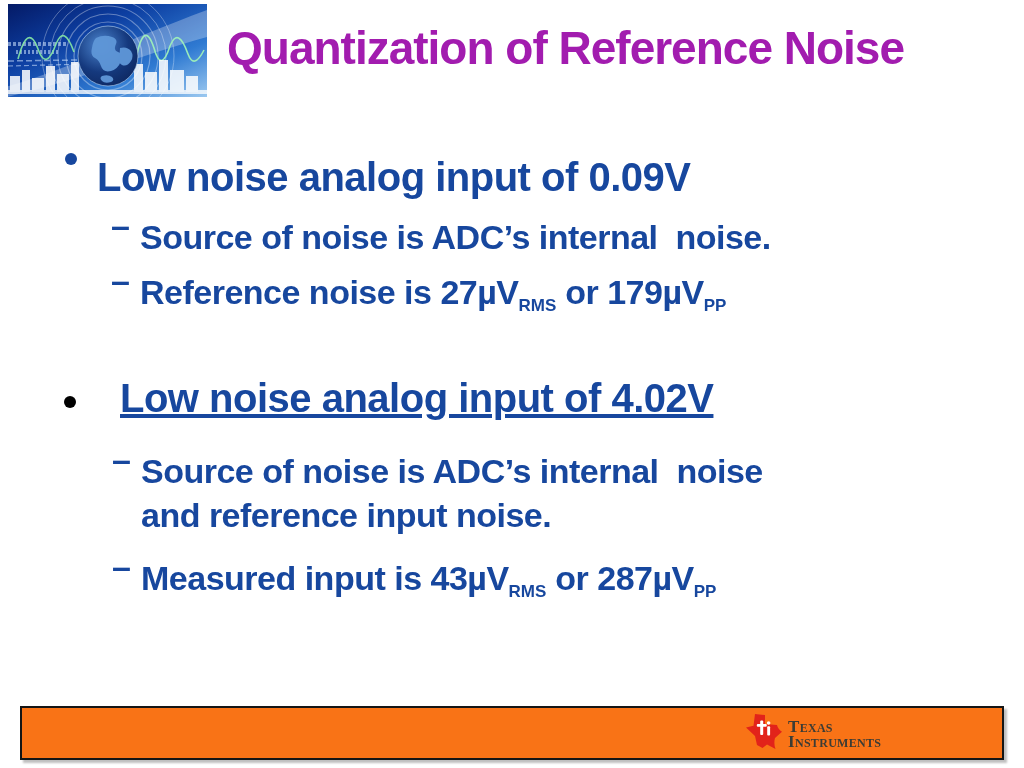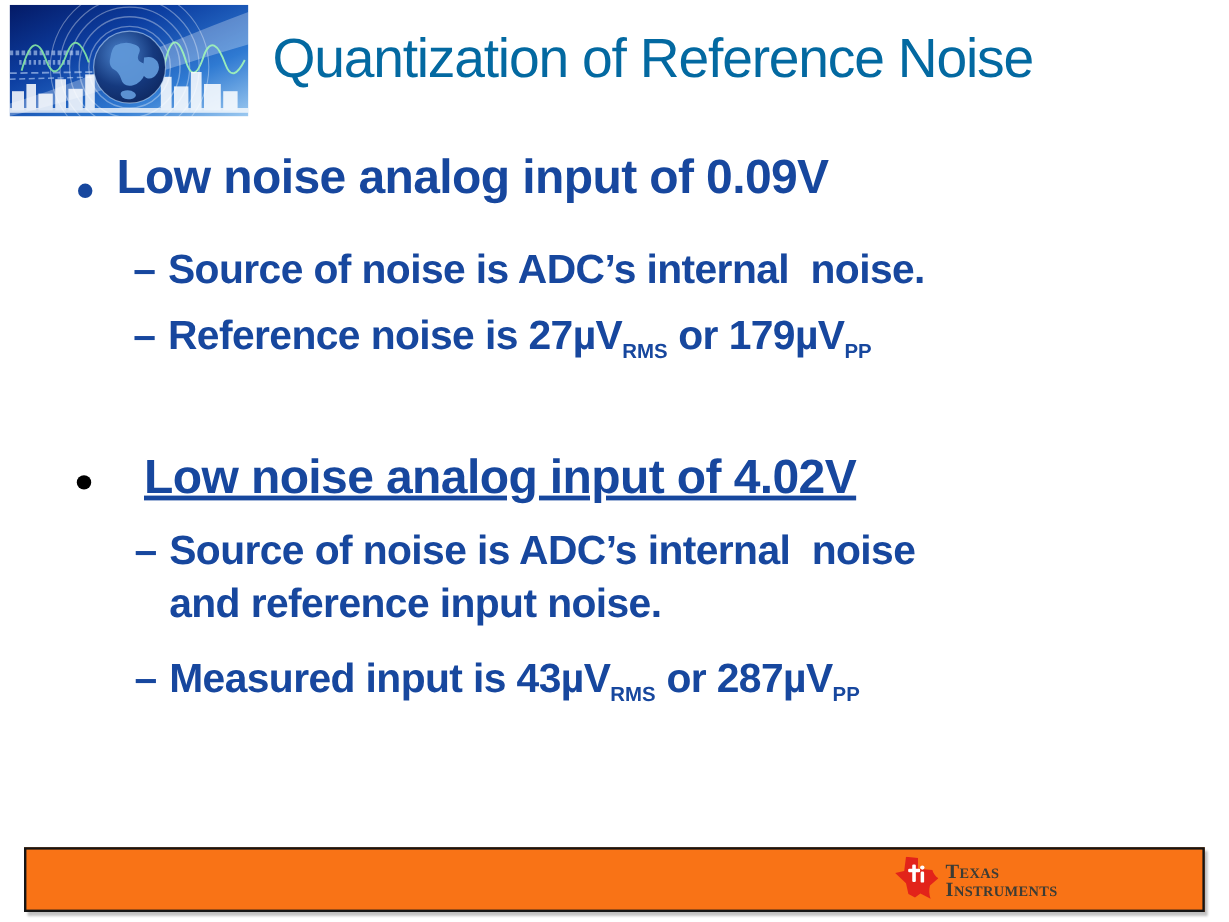--- a/index.html
+++ b/index.html
@@ -9,38 +9,38 @@
     font-family:"Liberation Sans", sans-serif;
   }
   .abs{position:absolute;}
 
   
   .banner{left:8px;top:4px;width:199px;height:93px;}
 
   
   .title{
     left:227px;top:25px;
-    font-size:46px;font-weight:normal;color:#0369a1;
+    font-size:46px;font-weight:bold;color:#a21caf;
     line-height:1;white-space:nowrap;letter-spacing:-1px;
   }
 
   
   .dot{width:12px;height:12px;border-radius:50%;}
   .b-text{
     font-size:40px;font-weight:bold;color:#17479E;
     line-height:1;white-space:pre;letter-spacing:-0.5px;
   }
   .sub-row{
     display:flex;align-items:flex-start;
     font-size:34px;font-weight:bold;color:#17479E;
     line-height:1;letter-spacing:-0.5px;
   }
   .sub-row.wrap2{line-height:44px;}
   .dash{display:inline-block;width:29px;flex:0 0 29px;line-height:inherit;}
-  .sub-text{white-space:pre;}
+  .sub-text{white-space:pre;margin-top:12px;}
   .ss{font-size:17px;vertical-align:-7px;letter-spacing:0;}
 
   
   .footer-box{
     left:20px;top:706px;width:980px;height:50px;
     background:#f97316;border:2px solid #151515;
     box-shadow:3px 3px 2px rgba(0,0,0,0.25);
   }
   .ti-logo{left:723px;top:6px;display:flex;align-items:flex-start;position:absolute;}
   .ti-word{
@@ -121,21 +121,21 @@
           <path d="M94,72 q6,-2 10,1 q3,3 -1,5 q-6,2 -9,-1 q-3,-3 0,-5 Z"></path>
         </g>
       </g>
     </g>
   </svg>
 </div>
 
 <div class="abs title">Quantization of Reference Noise</div>
 
 <span class="abs dot" style="left: 65px; top: 153px; background-color: rgb(23, 71, 158);"></span>
-<div class="abs b-text" style="left:97px;top:128px;">Low noise analog input of 0.09V</div>
+<div class="abs b-text" style="left:97px;top:157px;">Low noise analog input of 0.09V</div>
 
 <div class="abs sub-row" style="left:111px;top:208px;">
   <span class="dash">–</span>
   <span class="sub-text"><span>Source of noise is ADC’s internal  noise.</span></span>
 </div>
 
 <div class="abs sub-row" style="left:111px;top:263px;">
   <span class="dash">–</span>
   <span class="sub-text"><span>Reference noise is 27µV</span><span class="ss">RMS</span><span> or 179µV</span><span class="ss">PP</span></span>
 </div>

